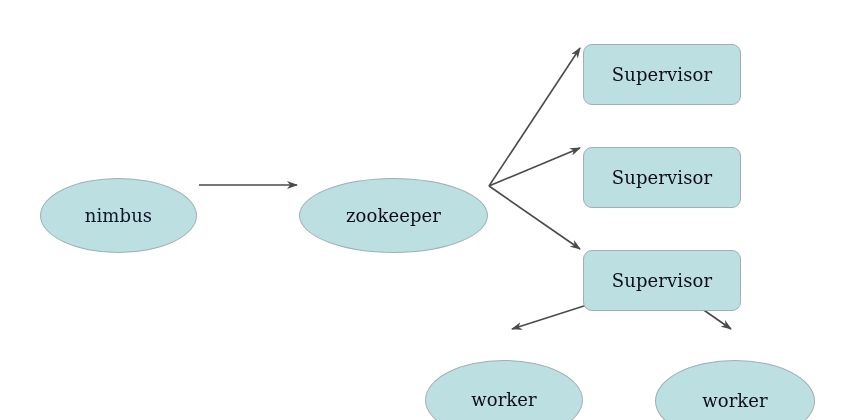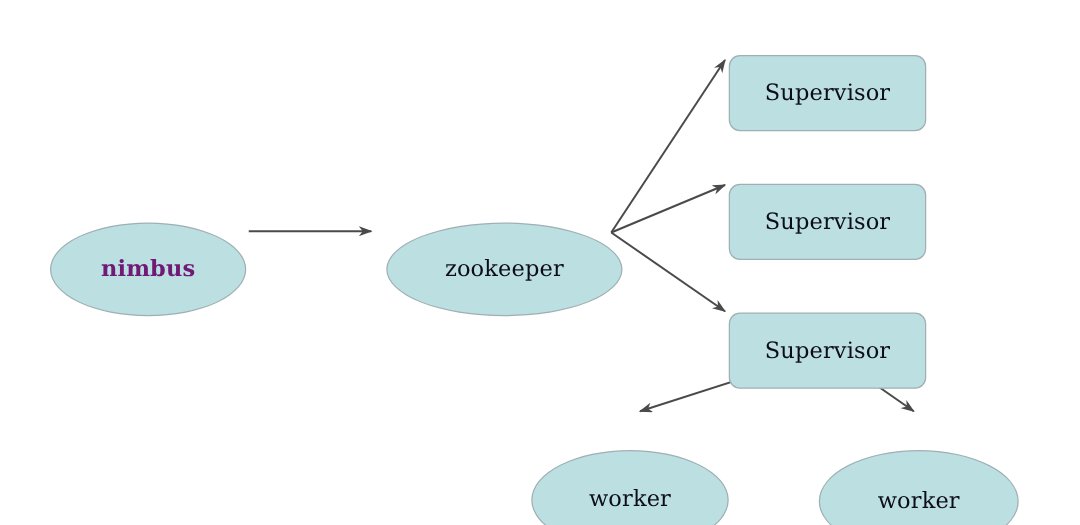--- a/index.html
+++ b/index.html
@@ -73,24 +73,24 @@
         <line x1="199" y1="185" x2="297" y2="185" stroke="#4a4a4a" stroke-width="1.6" marker-end="url(#arrowhead)"></line>
         <line x1="489" y1="186" x2="580" y2="48" stroke="#4a4a4a" stroke-width="1.6" marker-end="url(#arrowhead)"></line>
         <line x1="489" y1="186" x2="580" y2="148" stroke="#4a4a4a" stroke-width="1.6" marker-end="url(#arrowhead)"></line>
         <line x1="489" y1="186" x2="580" y2="249" stroke="#4a4a4a" stroke-width="1.6" marker-end="url(#arrowhead)"></line>
         <line x1="662" y1="281" x2="512" y2="329" stroke="#4a4a4a" stroke-width="1.6" marker-end="url(#arrowhead)"></line>
         <line x1="662" y1="281" x2="731" y2="329" stroke="#4a4a4a" stroke-width="1.6" marker-end="url(#arrowhead)"></line>
       </g>
   </svg>
 
   <div id="nodes-layer">
-      <div class="node ellipse" style="left: 40px; top: 148px; width: 157px; height: 75px; background: rgb(188, 223, 226); border-color: rgb(159, 176, 180); color: #701a75; font-weight: bold;">
+      <div class="node ellipse" style="left: 40px; top: 148px; width: 157px; height: 75px; background: rgb(188, 223, 226); border-color: rgb(159, 176, 180); color: #0f172a;">
         <span class="node-label">nimbus</span>
       </div>
-      <div class="node ellipse" style="left: 309px; top: 148px; width: 189px; height: 75px; background: rgb(188, 223, 226); border-color: rgb(159, 176, 180); color: rgb(13, 13, 26);">
+      <div class="node ellipse" style="left: 299px; top: 148px; width: 189px; height: 75px; background: rgb(188, 223, 226); border-color: rgb(159, 176, 180); color: rgb(13, 13, 26);">
         <span class="node-label">zookeeper</span>
       </div>
       <div class="node rounded-rect" style="left: 583px; top: 14px; width: 158px; height: 61px; background: rgb(188, 223, 226); border-color: rgb(159, 176, 180); color: rgb(13, 13, 26);">
         <span class="node-label">Supervisor</span>
       </div>
       <div class="node rounded-rect" style="left: 583px; top: 117px; width: 158px; height: 61px; background: rgb(188, 223, 226); border-color: rgb(159, 176, 180); color: rgb(13, 13, 26);">
         <span class="node-label">Supervisor</span>
       </div>
       <div class="node rounded-rect" style="left: 583px; top: 220px; width: 158px; height: 61px; background: rgb(188, 223, 226); border-color: rgb(159, 176, 180); color: rgb(13, 13, 26);">
         <span class="node-label">Supervisor</span>

